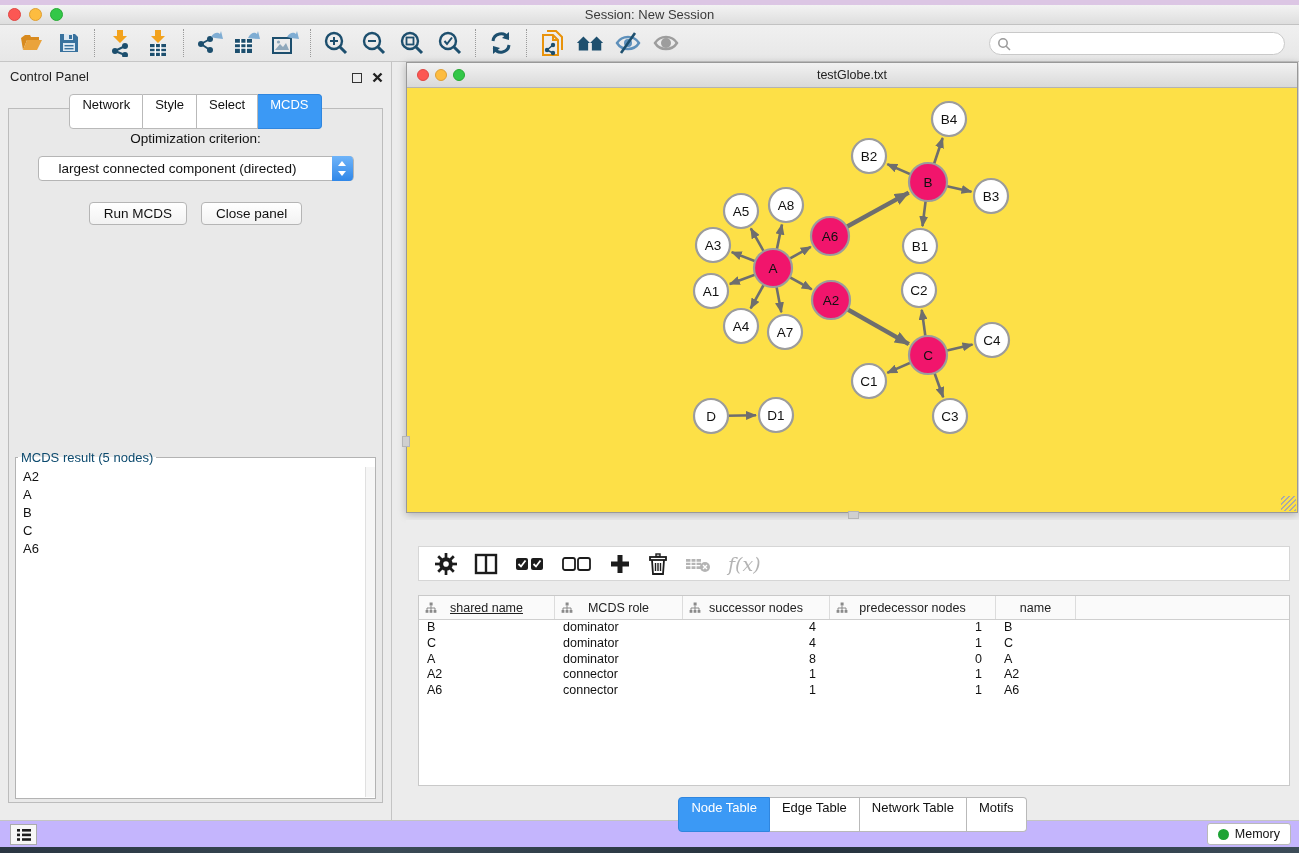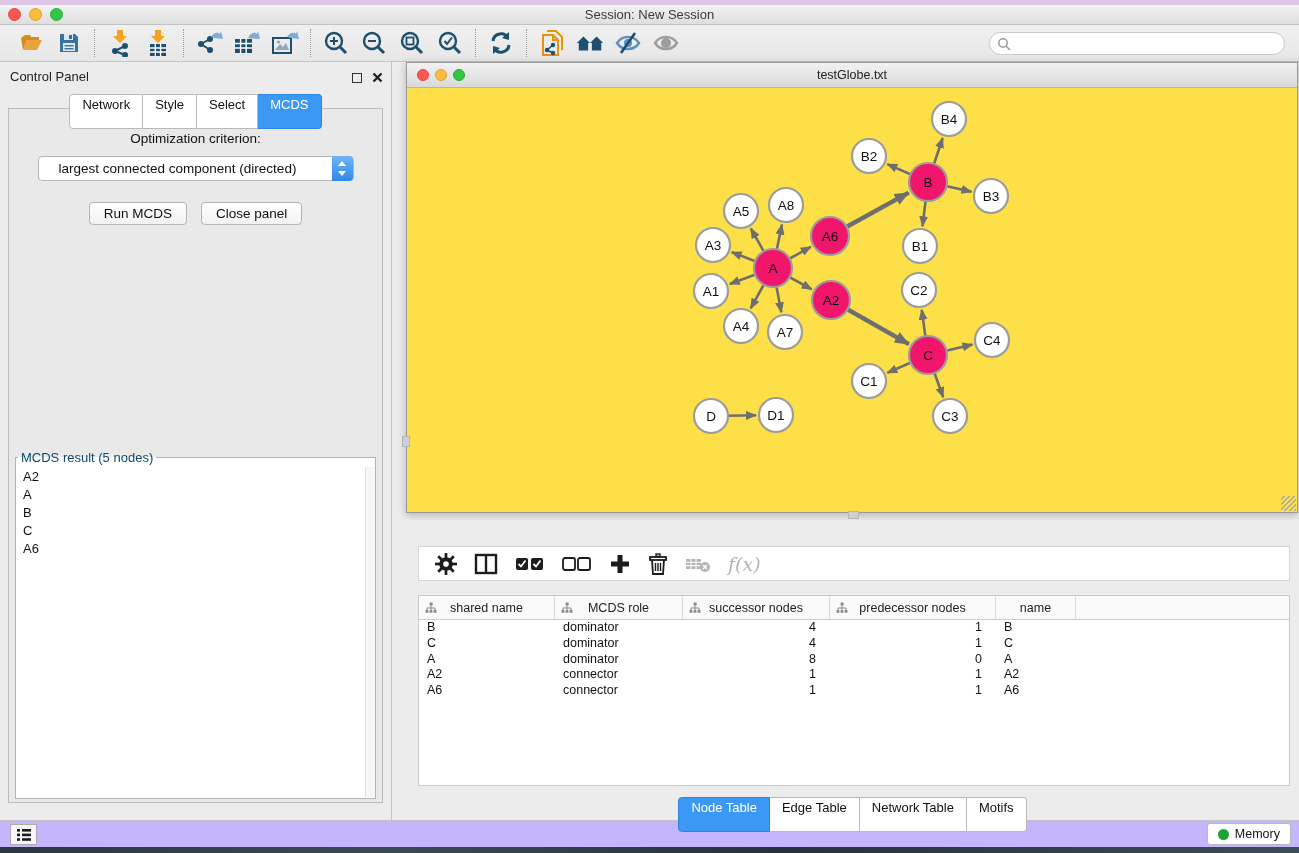--- a/index.html
+++ b/index.html
@@ -526,21 +526,21 @@
               <path d="M18 10 L22 14 M22 10 L18 14" stroke="#fff" stroke-width="1.4"></path>
             </svg>
         </button>
         <button class="tp-btn">
           <span class="fx-label">f(x)</span>
         </button>
       </div>
 
       <div class="tp-table">
         <div class="tp-header" id="tp-header">
-            <div class="th-cell" style="width: 136px;">
+            <div class="th-cell" style="width: 136px; text-decoration: underline;">
               <svg class="tree-ic" width="12" height="12" viewBox="0 0 12 12">
                 <rect x="4.6" y="0.5" width="3" height="3" fill="#8a8a8a"></rect>
                 <path d="M6 3.5 V6 M2 6 H10 M2 6 V8 M6 6 V8 M10 6 V8" stroke="#8a8a8a" stroke-width="1" fill="none"></path>
                 <rect x="0.6" y="8" width="2.8" height="2.8" fill="#8a8a8a"></rect>
                 <rect x="4.6" y="8" width="2.8" height="2.8" fill="#8a8a8a"></rect>
                 <rect x="8.6" y="8" width="2.8" height="2.8" fill="#8a8a8a"></rect>
               </svg>
               <span>shared name</span>
             </div>
             <div class="th-cell" style="width: 128px;">

